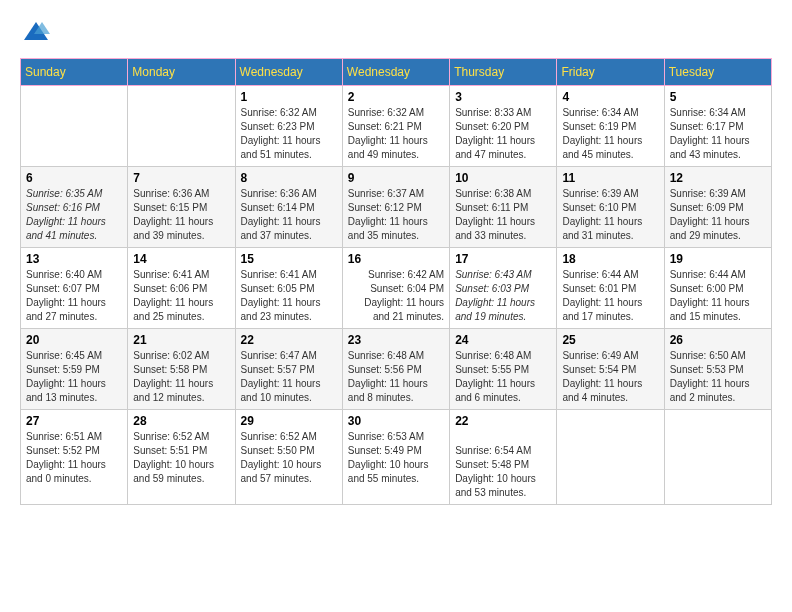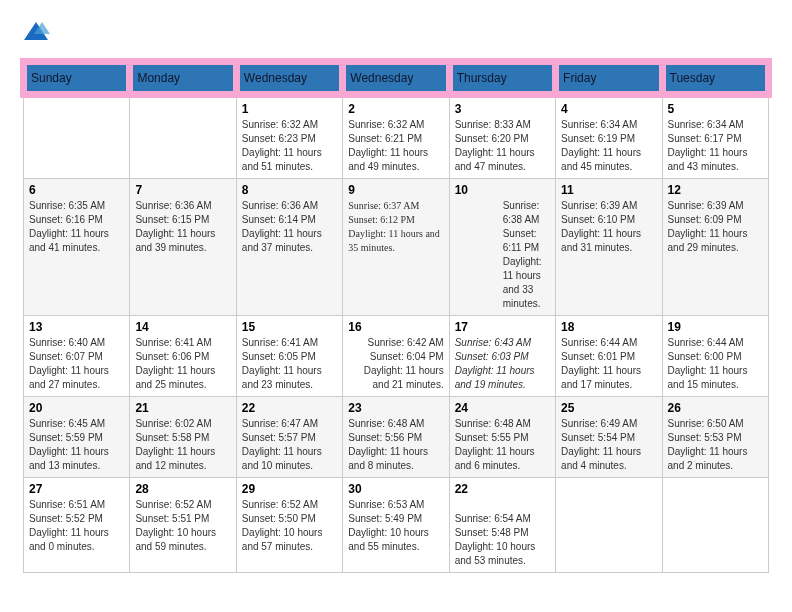--- a/index.html
+++ b/index.html
@@ -48,26 +48,26 @@
       font-size: 16px;
       color: #555;
     }
     .calendar {
       width: 100%;
       border-collapse: collapse;
       font-size: 11px;
     }
     .calendar th {
       background-color: #2e75b6;
-      color: #0f172a;
+      color: #fde047;
       padding: 6px 4px;
       text-align: left;
       font-size: 12px;
       font-weight: normal;
-      border: 7px solid #f9a8d4;
+      border: 1px solid #f9a8d4;
     }
     .calendar td {
       border: 1px solid #ccc;
       padding: 4px 5px;
       vertical-align: top;
       background: #fff;
       min-height: 70px;
       width: calc(100% / 7);
     }
     .calendar tr:nth-child(even) td {
@@ -153,45 +153,45 @@
         <td>
           <div class="day-number">5</div>
           <div class="day-info" style="white-space: pre-line;">Sunrise: 6:34 AM
 Sunset: 6:17 PM
 Daylight: 11 hours and 43 minutes.</div>
         </td>
       </tr>
       <tr>
         <td>
           <div class="day-number">6</div>
-          <div class="day-info" style="white-space: pre-line;">Sunrise: 6:35 AM
+          <div class="day-info" style="white-space: pre-line; font-style: italic;">Sunrise: 6:35 AM
 Sunset: 6:16 PM
 Daylight: 11 hours and 41 minutes.</div>
         </td>
         <td>
           <div class="day-number">7</div>
           <div class="day-info" style="white-space: pre-line;">Sunrise: 6:36 AM
 Sunset: 6:15 PM
 Daylight: 11 hours and 39 minutes.</div>
         </td>
         <td>
           <div class="day-number">8</div>
           <div class="day-info" style="white-space: pre-line;">Sunrise: 6:36 AM
 Sunset: 6:14 PM
 Daylight: 11 hours and 37 minutes.</div>
         </td>
         <td>
           <div class="day-number">9</div>
-          <div class="day-info" style="white-space: pre-line; font-family: Liberation Serif, serif;">Sunrise: 6:37 AM
+          <div class="day-info" style="white-space: pre-line;">Sunrise: 6:37 AM
 Sunset: 6:12 PM
 Daylight: 11 hours and 35 minutes.</div>
         </td>
         <td>
           <div class="day-number">10</div>
-          <div class="day-info" style="white-space: pre-line; margin-left: 48px;">Sunrise: 6:38 AM
+          <div class="day-info" style="white-space: pre-line;">Sunrise: 6:38 AM
 Sunset: 6:11 PM
 Daylight: 11 hours and 33 minutes.</div>
         </td>
         <td>
           <div class="day-number">11</div>
           <div class="day-info" style="white-space: pre-line;">Sunrise: 6:39 AM
 Sunset: 6:10 PM
 Daylight: 11 hours and 31 minutes.</div>
         </td>
         <td>

